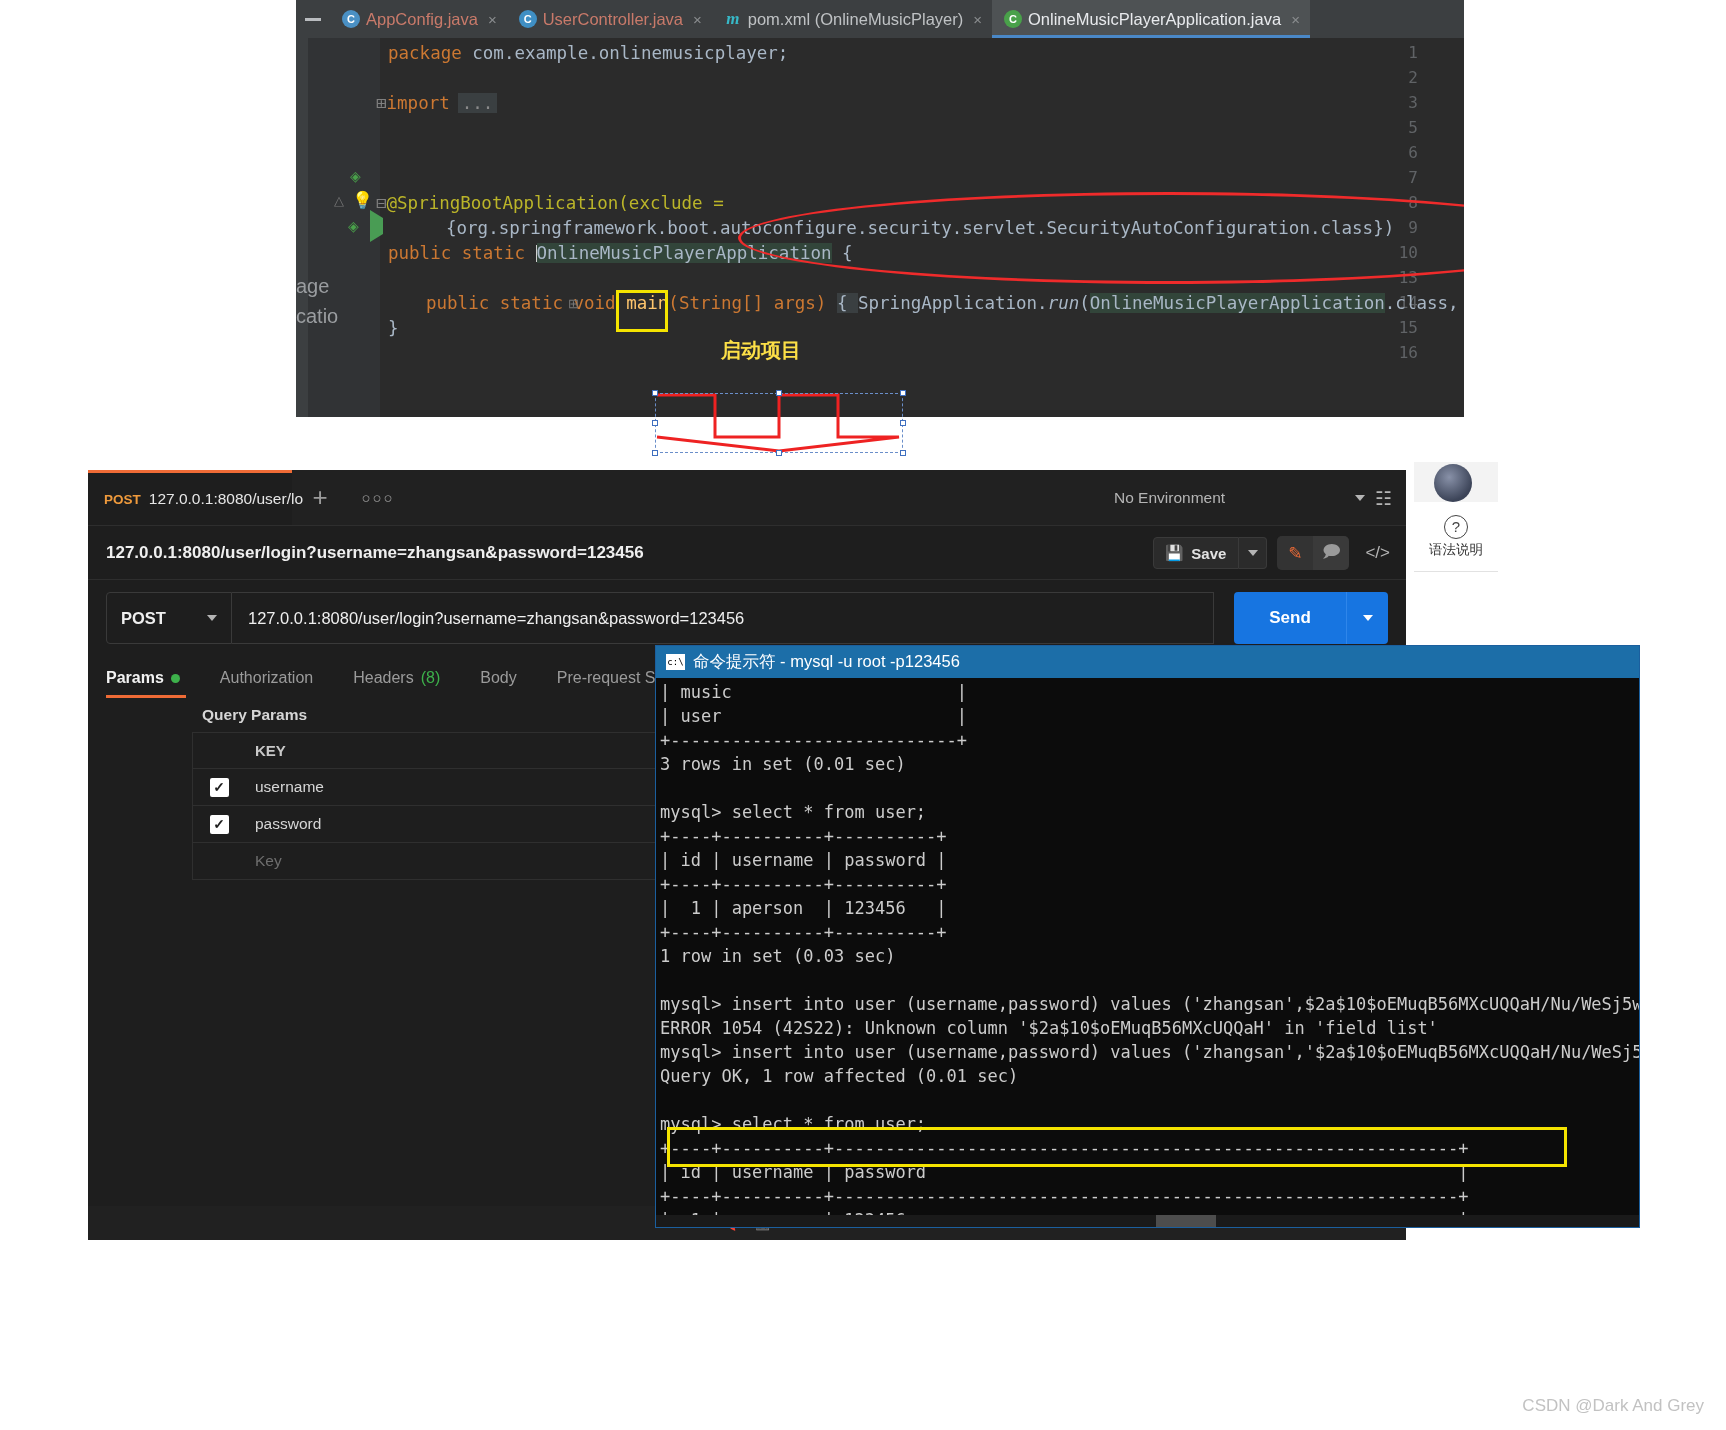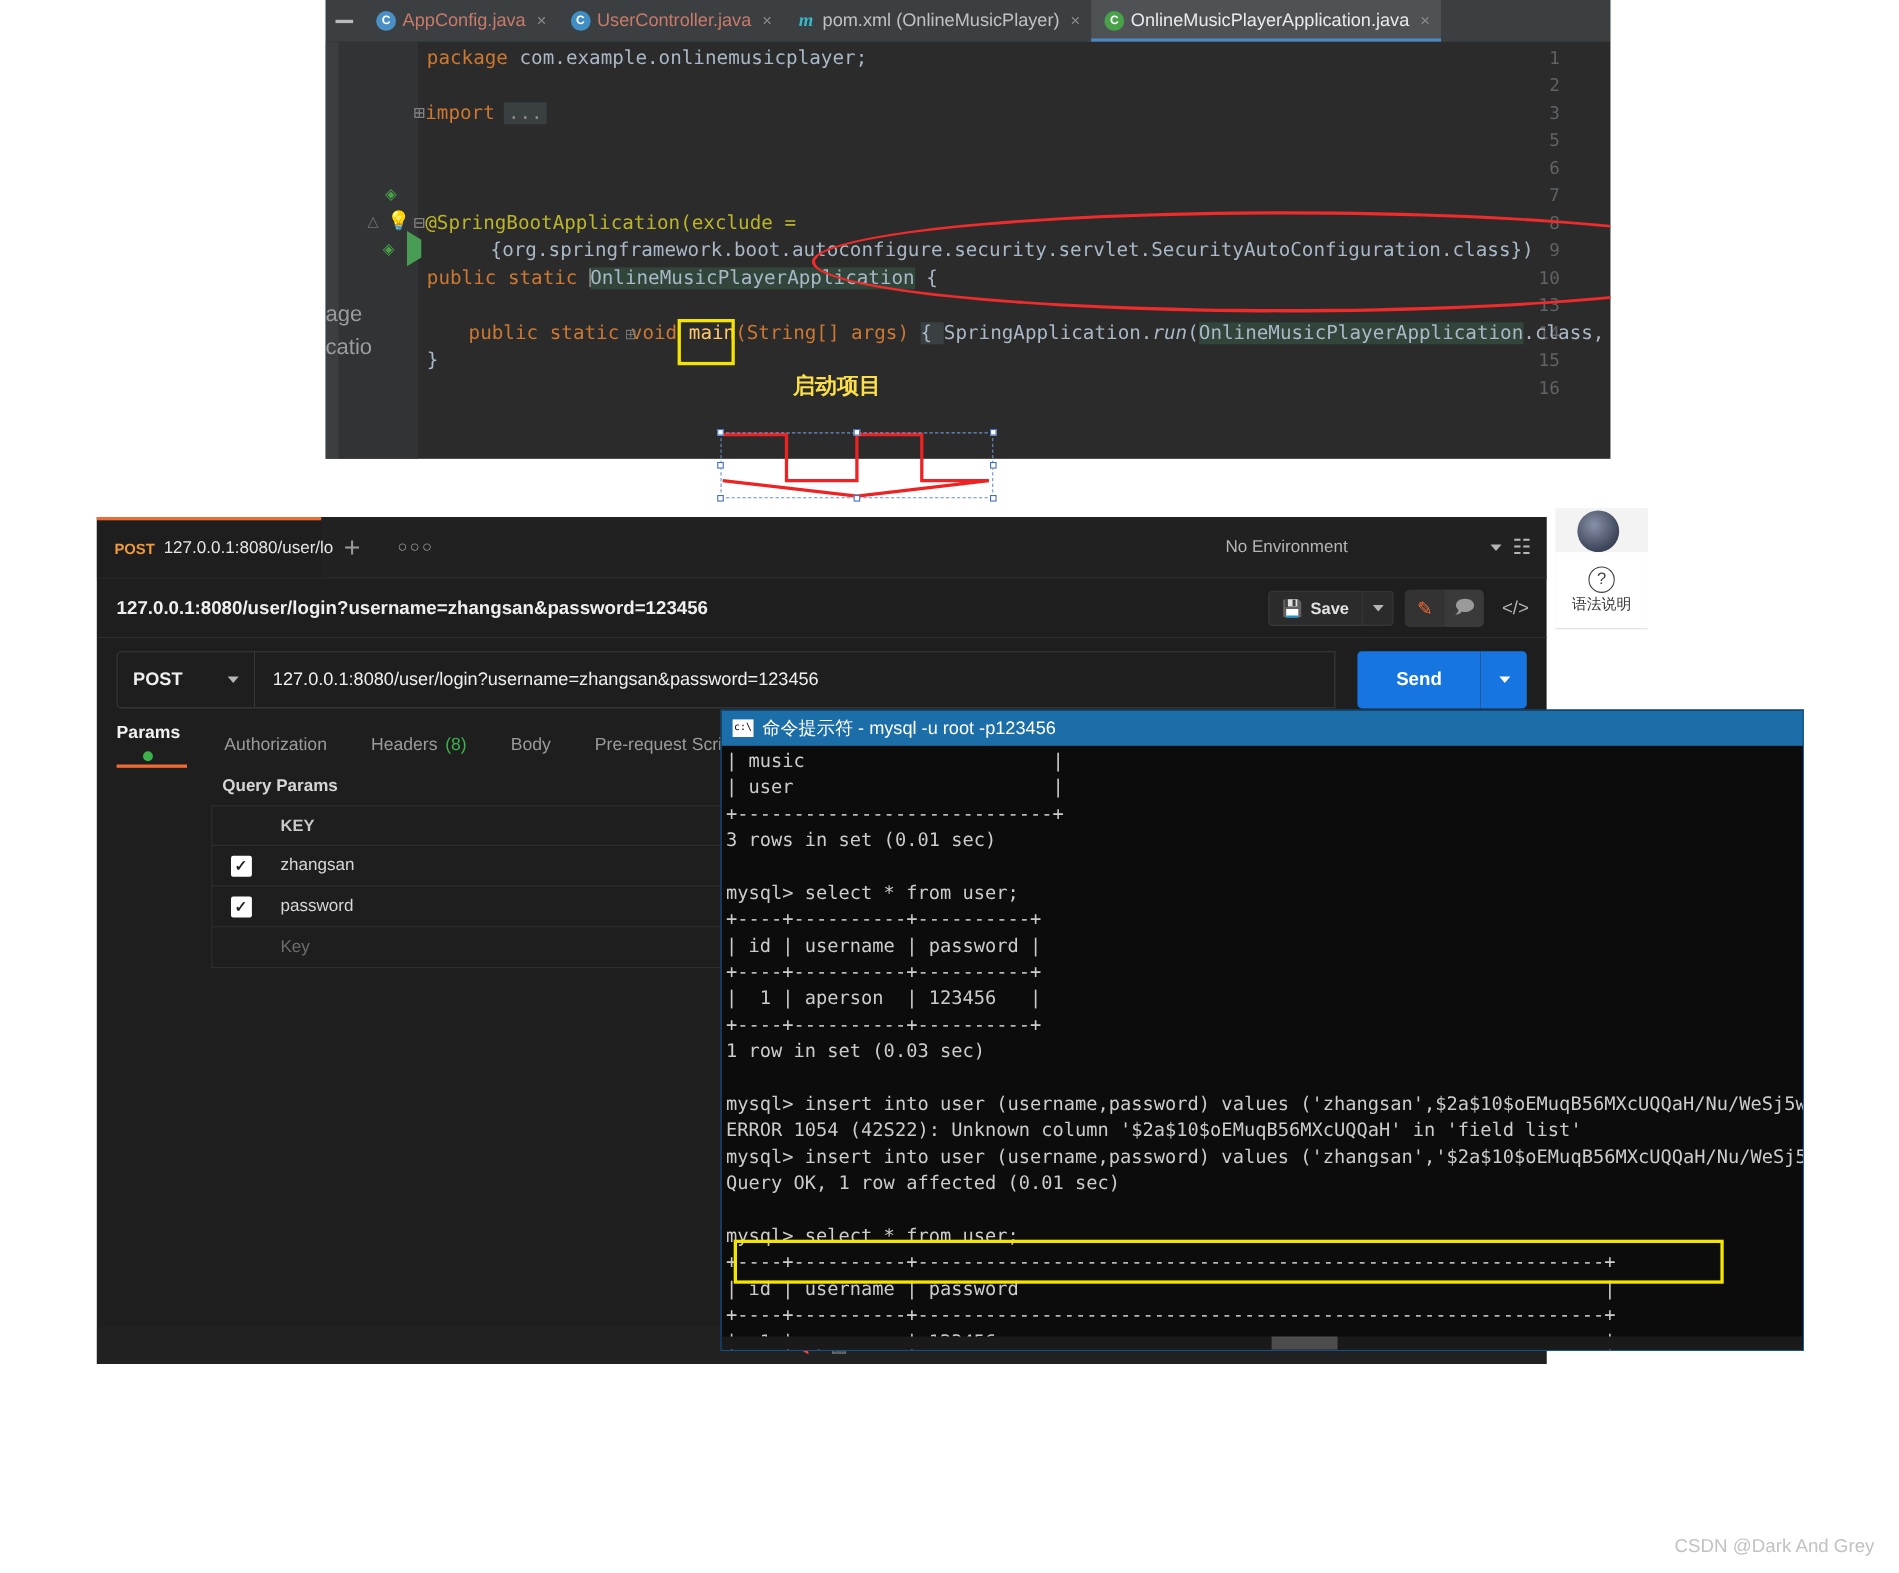--- a/index.html
+++ b/index.html
@@ -130,21 +130,21 @@
      font-weight:bold; color:#efefef; }
   #url-box { flex:1; background:#1e1e1e; border:1px solid #3a3a3a; border-left:none;
      display:flex; align-items:center; padding:0 16px; font-size:16.5px; color:#efefef; }
   #send-btn { width:112px; margin-left:20px; background:#1775e1; border-radius:4px 0 0 4px;
      display:flex; align-items:center; justify-content:center; color:#fff; font-size:17px; font-weight:bold; }
   #send-caret { width:42px; background:#1775e1; border-radius:0 4px 4px 0; border-left:1px solid #2f86ea;
      display:flex; align-items:center; justify-content:center; }
 
   #pm-reqtabs { position:absolute; left:18px; top:188px; right:0; height:40px; display:flex; align-items:center; gap:0; }
   .rtab { padding:0 20px; font-size:16px; color:#9b9b9b; height:40px; display:flex; align-items:center; gap:7px; position:relative; }
-  .rtab:first-child { padding-left:0;flex-direction:column; }
+  .rtab:first-child { padding-left:0; }
   .rtab.active { color:#f2f2f2; font-weight:bold; }
   .rtab.active:after { content:""; position:absolute; left:0; right:14px; bottom:0; height:3px; background:#ef6b36; }
   .dot-green { width:9px;height:9px;border-radius:50%;background:#3db14b; }
   .cnt-green { color:#3db14b; }
 
   #qp-label { position:absolute; left:114px; top:236px; font-size:15.5px; color:#d6d6d6; font-weight:bold; }
   #params-table { position:absolute; left:104px; top:262px; width:1070px; }
   .pt-row { display:flex; height:37px; border:1px solid #2f2f2f; border-top:none; align-items:center; }
   .pt-row.head { border-top:1px solid #2f2f2f; }
   .pt-chk { width:52px; display:flex; align-items:center; justify-content:center; }
@@ -373,20 +373,21 @@
   <div id="params-table">
     <div class="pt-row head">
       <div class="pt-chk"></div>
       <div class="pt-key pt-head-cell">KEY</div>
       <div class="pt-val pt-head-cell">VALUE</div>
     </div>
     <div class="pt-row">
       <div class="pt-chk">
           <div class="cbox">✓</div>
         </div>
+      <div class="pt-key">username</div>
       <div class="pt-val">zhangsan</div>
     </div>
     <div class="pt-row">
       <div class="pt-chk">
           <div class="cbox">✓</div>
         </div>
       <div class="pt-key">password</div>
       <div class="pt-val">123456</div>
     </div>
     <div class="pt-row">

